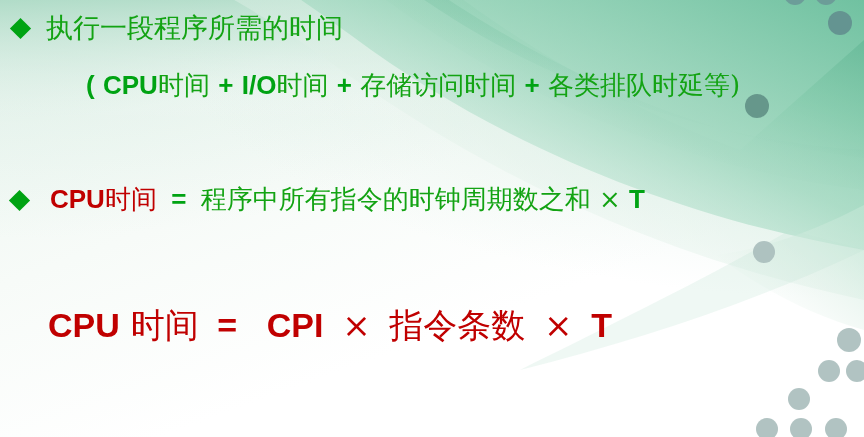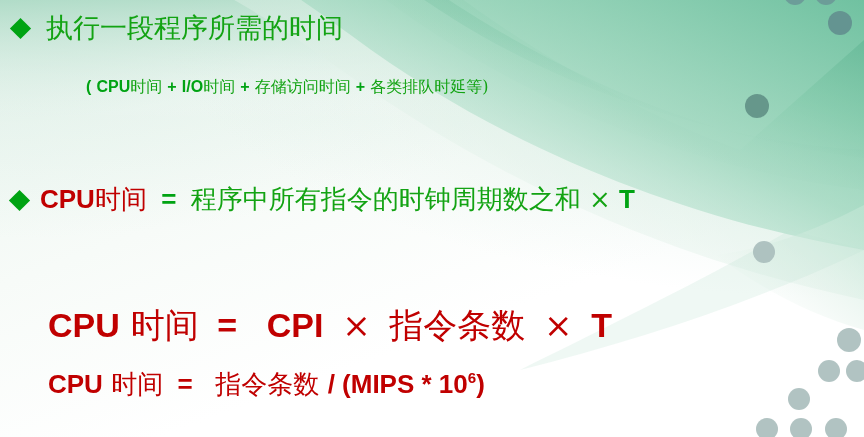--- a/index.html
+++ b/index.html
@@ -81,22 +81,22 @@
     font-family: "DejaVu Serif", "Liberation Serif", serif;
   }
   .gray-bold {
     color: #53565b;
     font-family: "Liberation Sans", sans-serif;
     font-weight: bold;
   }
 
   
   #line1 { left: 46px;  top: 14px;  font-size: 27px; }
-  #line2 { left: 86px;  top: 79px;  font-size: 16px; }
-  #line3 { left: 40px;  top: 186px; font-size: 26px; }
+  #line2 { left: 86px;  top: 72px;  font-size: 26px; }
+  #line3 { left: 50px;  top: 186px; font-size: 26px; }
   #line4 { left: 166px; top: 243px; font-size: 23px; }
   #line5 { left: 48px;  top: 308px; font-size: 34px; }
   #line6 { left: 48px;  top: 370px; font-size: 26px; }
 
   #bullet1 { left: 13px; top: 21px; }
   #bullet2 { left: 12px; top: 193px; }
 
   .sup {
     font-size: 0.58em;
     vertical-align: super;
@@ -186,18 +186,15 @@
 
     <div class="line" id="line3">
       <span class="red-bold">CPU</span><span class="red-serif">时间</span><span class="sp-wide"></span><span class="green-bold">=</span><span class="sp-wide"></span><span class="green-serif">程序中所有指令的时钟周期数之和</span><span class="sp"></span><span class="green-serif">×</span><span class="sp"></span><span class="green-bold">T</span>
     </div>
 
 
     <div class="line" id="line5">
       <span class="red-bold">CPU</span><span class="sp"></span><span class="red-serif">时间</span><span class="sp-wide"></span><span class="red-bold">=</span><span class="sp-wide"></span><span class="sp"></span><span class="red-bold">CPI</span><span class="sp-wide"></span><span class="red-serif">×</span><span class="sp-wide"></span><span class="red-serif">指令条数</span><span class="sp-wide"></span><span class="red-serif">×</span><span class="sp-wide"></span><span class="red-bold">T</span>
     </div>
 
-    <div class="line" id="line6">
-      <span class="red-bold">CPU</span><span class="sp"></span><span class="red-serif">时间</span><span class="sp-wide"></span><span class="red-bold">=</span><span class="sp-wide"></span><span class="sp"></span><span class="red-serif">指令条数</span><span class="sp"></span><span class="red-bold">/ (MIPS * 10</span><span class="red-bold sup">6</span><span class="red-bold">)</span>
-    </div>
 
   </div>
 </div>
 
 </body></html>

